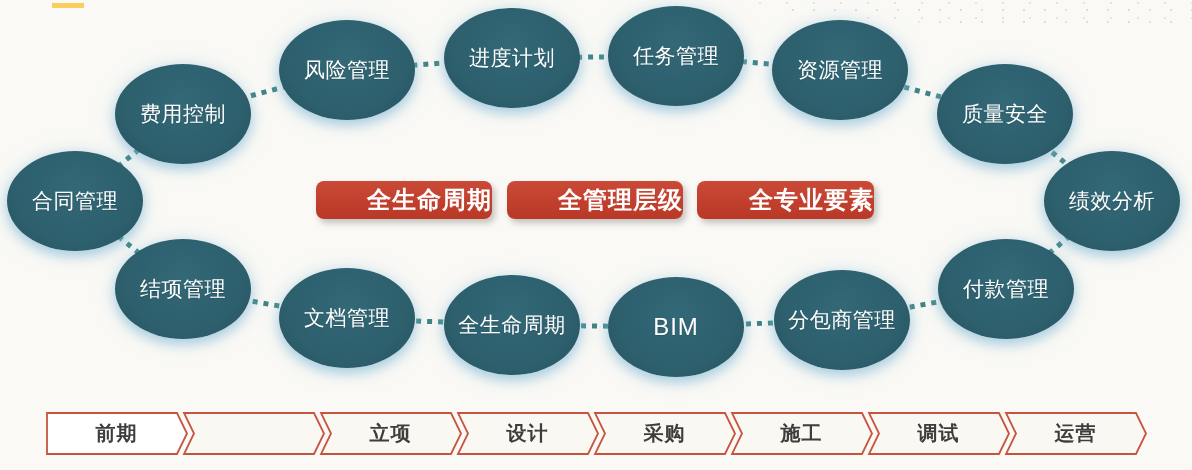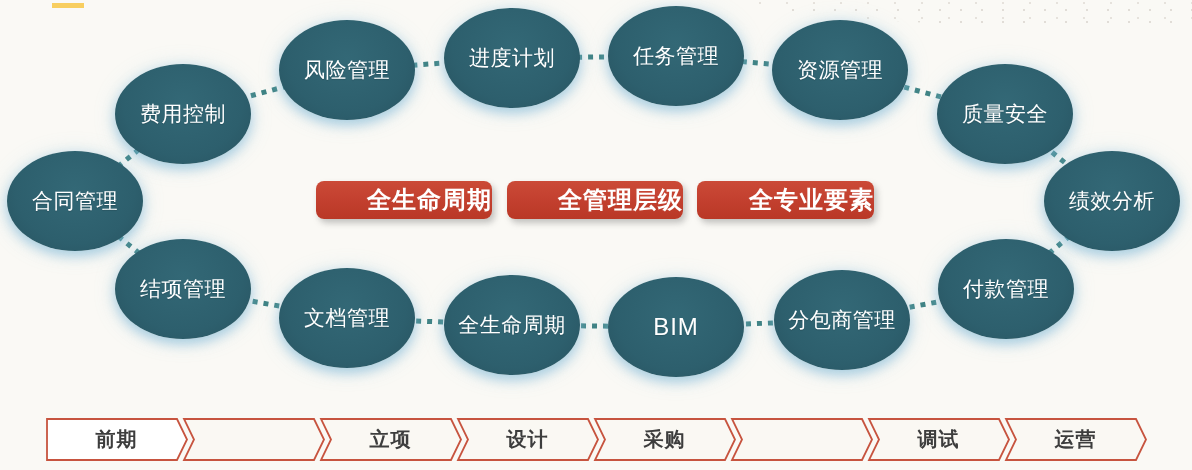--- a/index.html
+++ b/index.html
@@ -65,21 +65,21 @@
     position:absolute;height:38px;border-radius:8px;z-index:3;
     background:linear-gradient(180deg,#cb4a37 0%,var(--badge) 55%,#b93826 100%);
     box-shadow:3px 4px 6px rgba(110,110,110,.4);
     display:flex;align-items:center;justify-content:flex-end;
   }
   .badge span{
     color:#fff;font-size:24px;font-weight:700;letter-spacing:1px;white-space:nowrap;
   }
 
   
-  .chevron{position:absolute;top:412px;width:141px;height:43px;z-index:3;margin-top:6px;}
+  .chevron{position:absolute;top:412px;width:141px;height:43px;z-index:3;}
   .chevron svg{position:absolute;inset:0;overflow:visible;}
   .chevron svg polygon{stroke:var(--chev-border);stroke-width:1.8;fill:#faf8f3;}
   .chevron.active svg polygon{fill:#ffffff;}
   .chevron .lbl{
     position:absolute;left:8px;top:0;width:125px;height:43px;
     display:flex;align-items:center;justify-content:center;
     color:var(--chev-text);font-size:20px;font-weight:700;letter-spacing:1px;
   }
 </style>
 </head>
@@ -173,20 +173,21 @@
   <div class="chevron" style="left:594px">
     <svg viewBox="0 0 141 43">
         <polygon points="1,1 131,1 141,21.5 131,42 1,42 11,21.5"></polygon>
       </svg>
     <div class="lbl">采购</div>
   </div>
   <div class="chevron" style="left:731px">
     <svg viewBox="0 0 141 43">
         <polygon points="1,1 131,1 141,21.5 131,42 1,42 11,21.5"></polygon>
       </svg>
+    <div class="lbl">施工</div>
   </div>
   <div class="chevron" style="left:868px">
     <svg viewBox="0 0 141 43">
         <polygon points="1,1 131,1 141,21.5 131,42 1,42 11,21.5"></polygon>
       </svg>
     <div class="lbl">调试</div>
   </div>
   <div class="chevron" style="left:1005px">
     <svg viewBox="0 0 141 43">
         <polygon points="1,1 131,1 141,21.5 131,42 1,42 11,21.5"></polygon>

